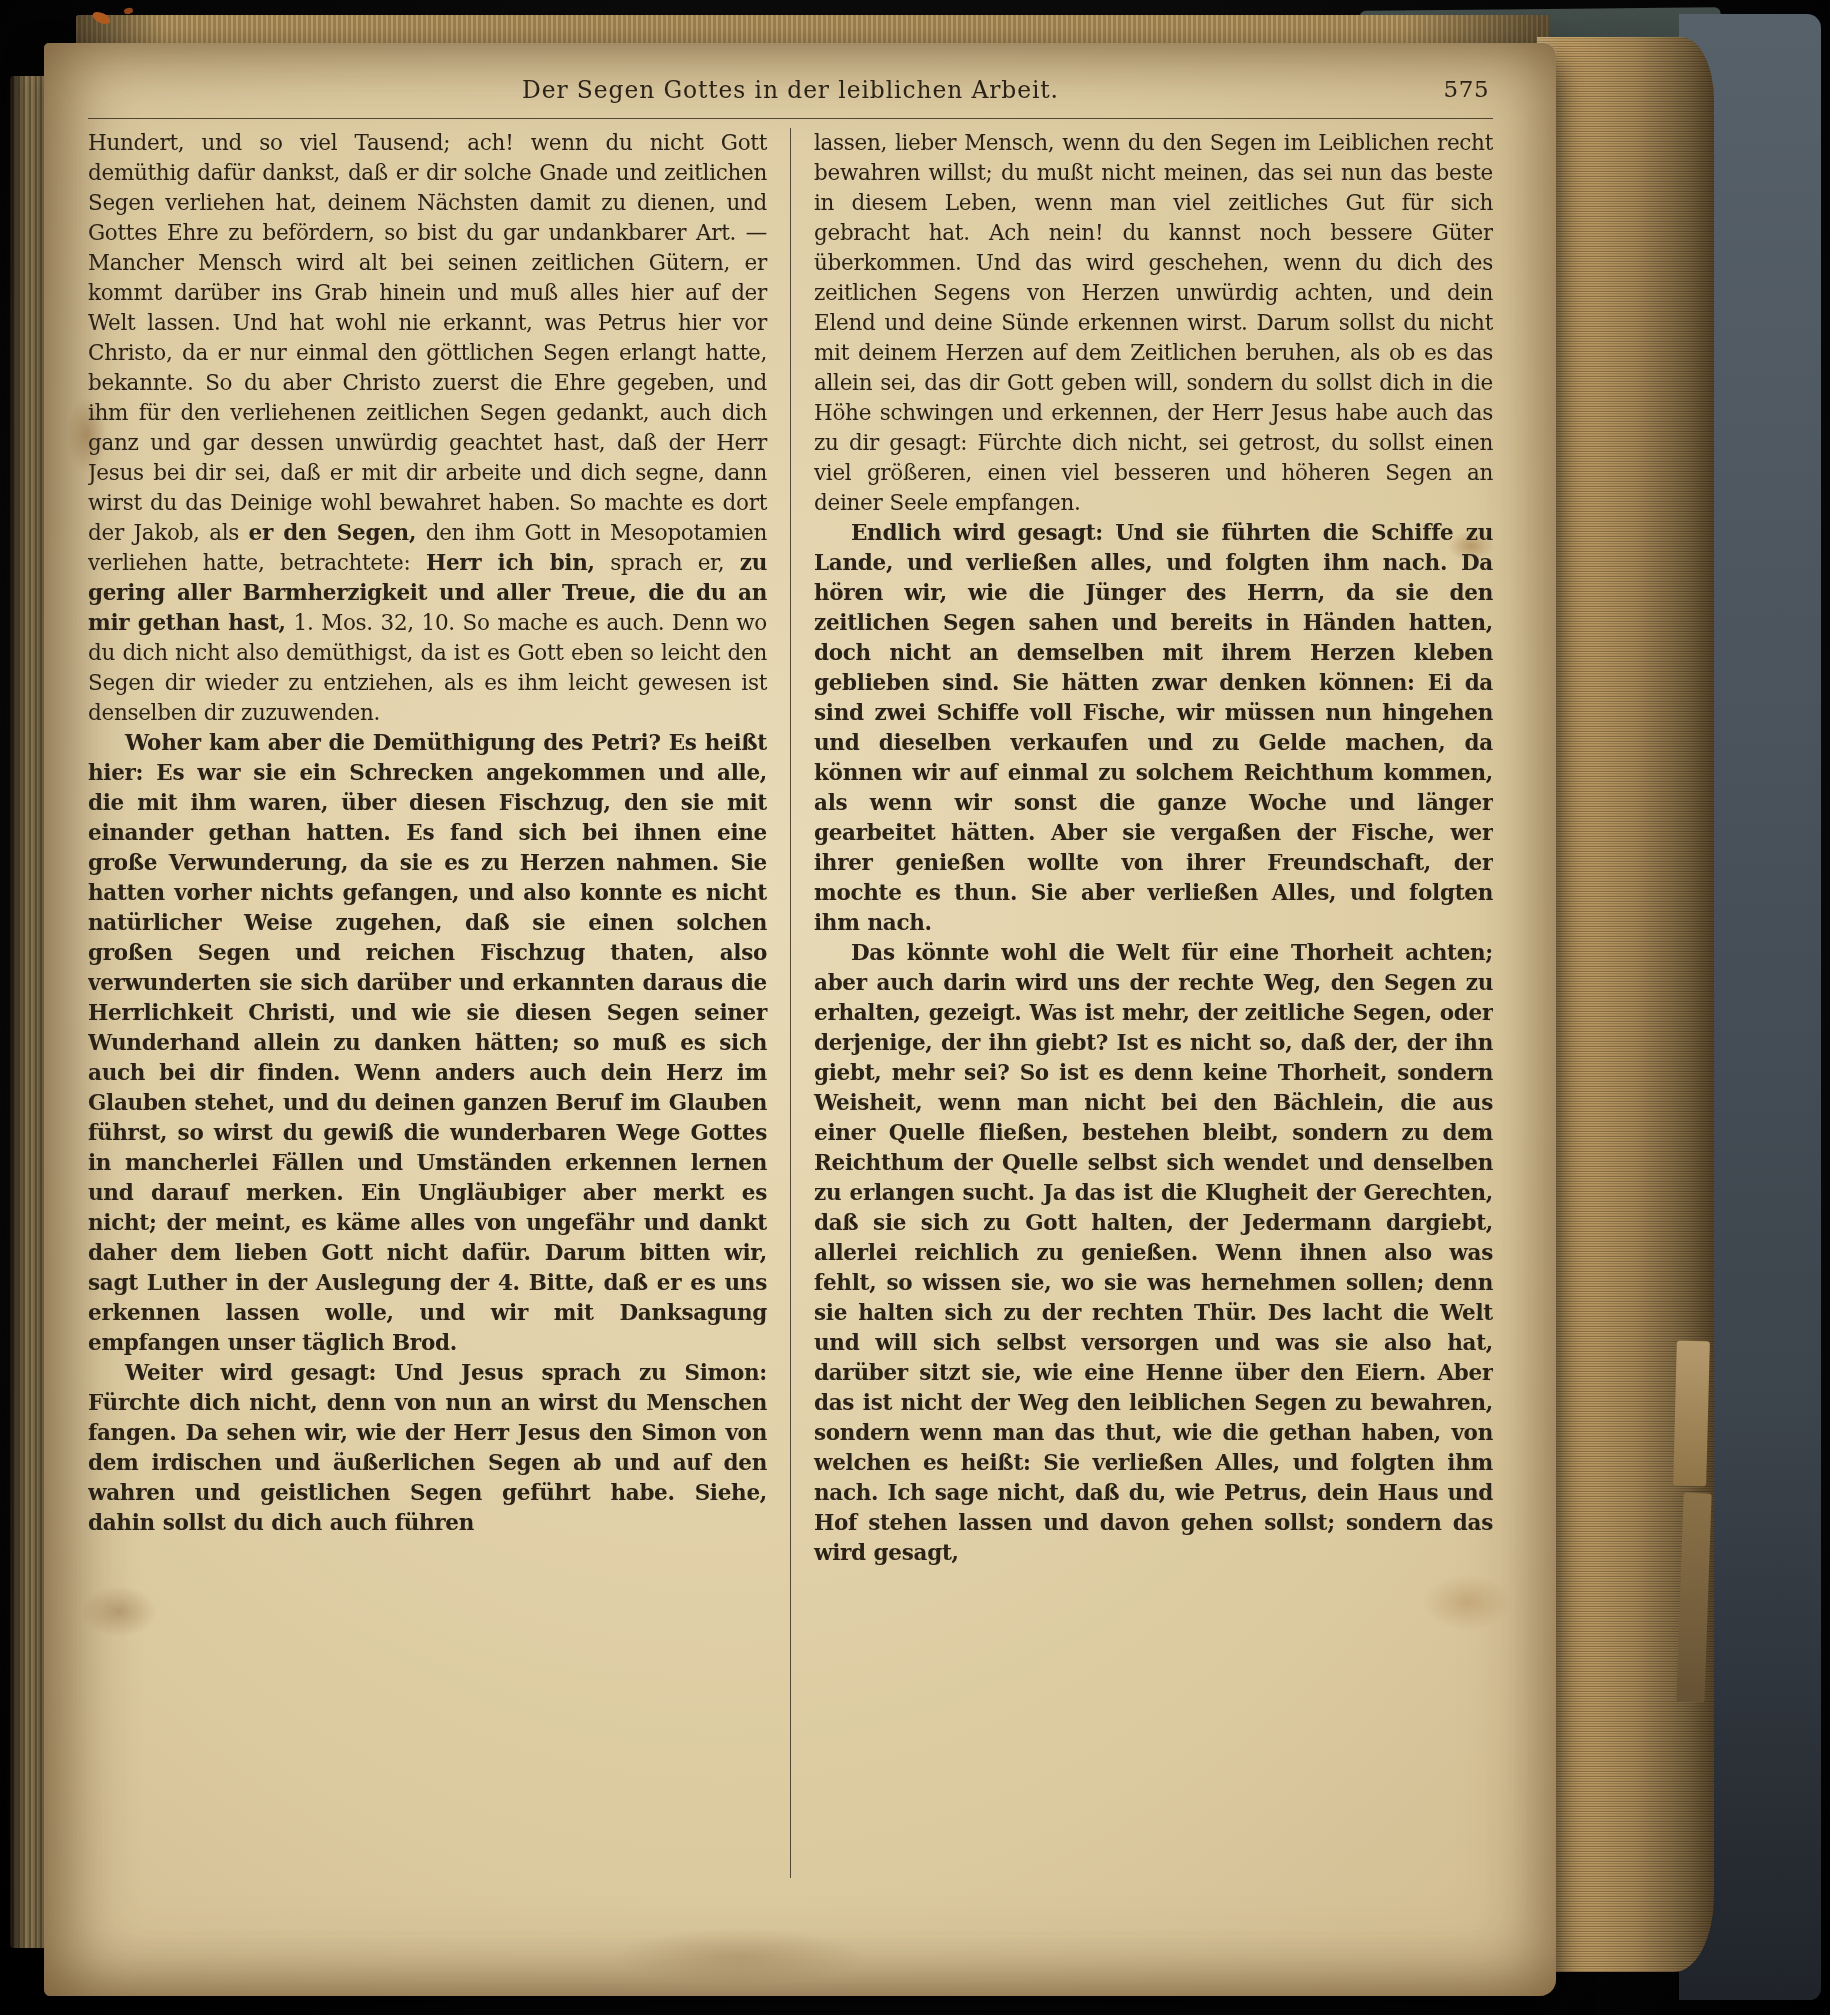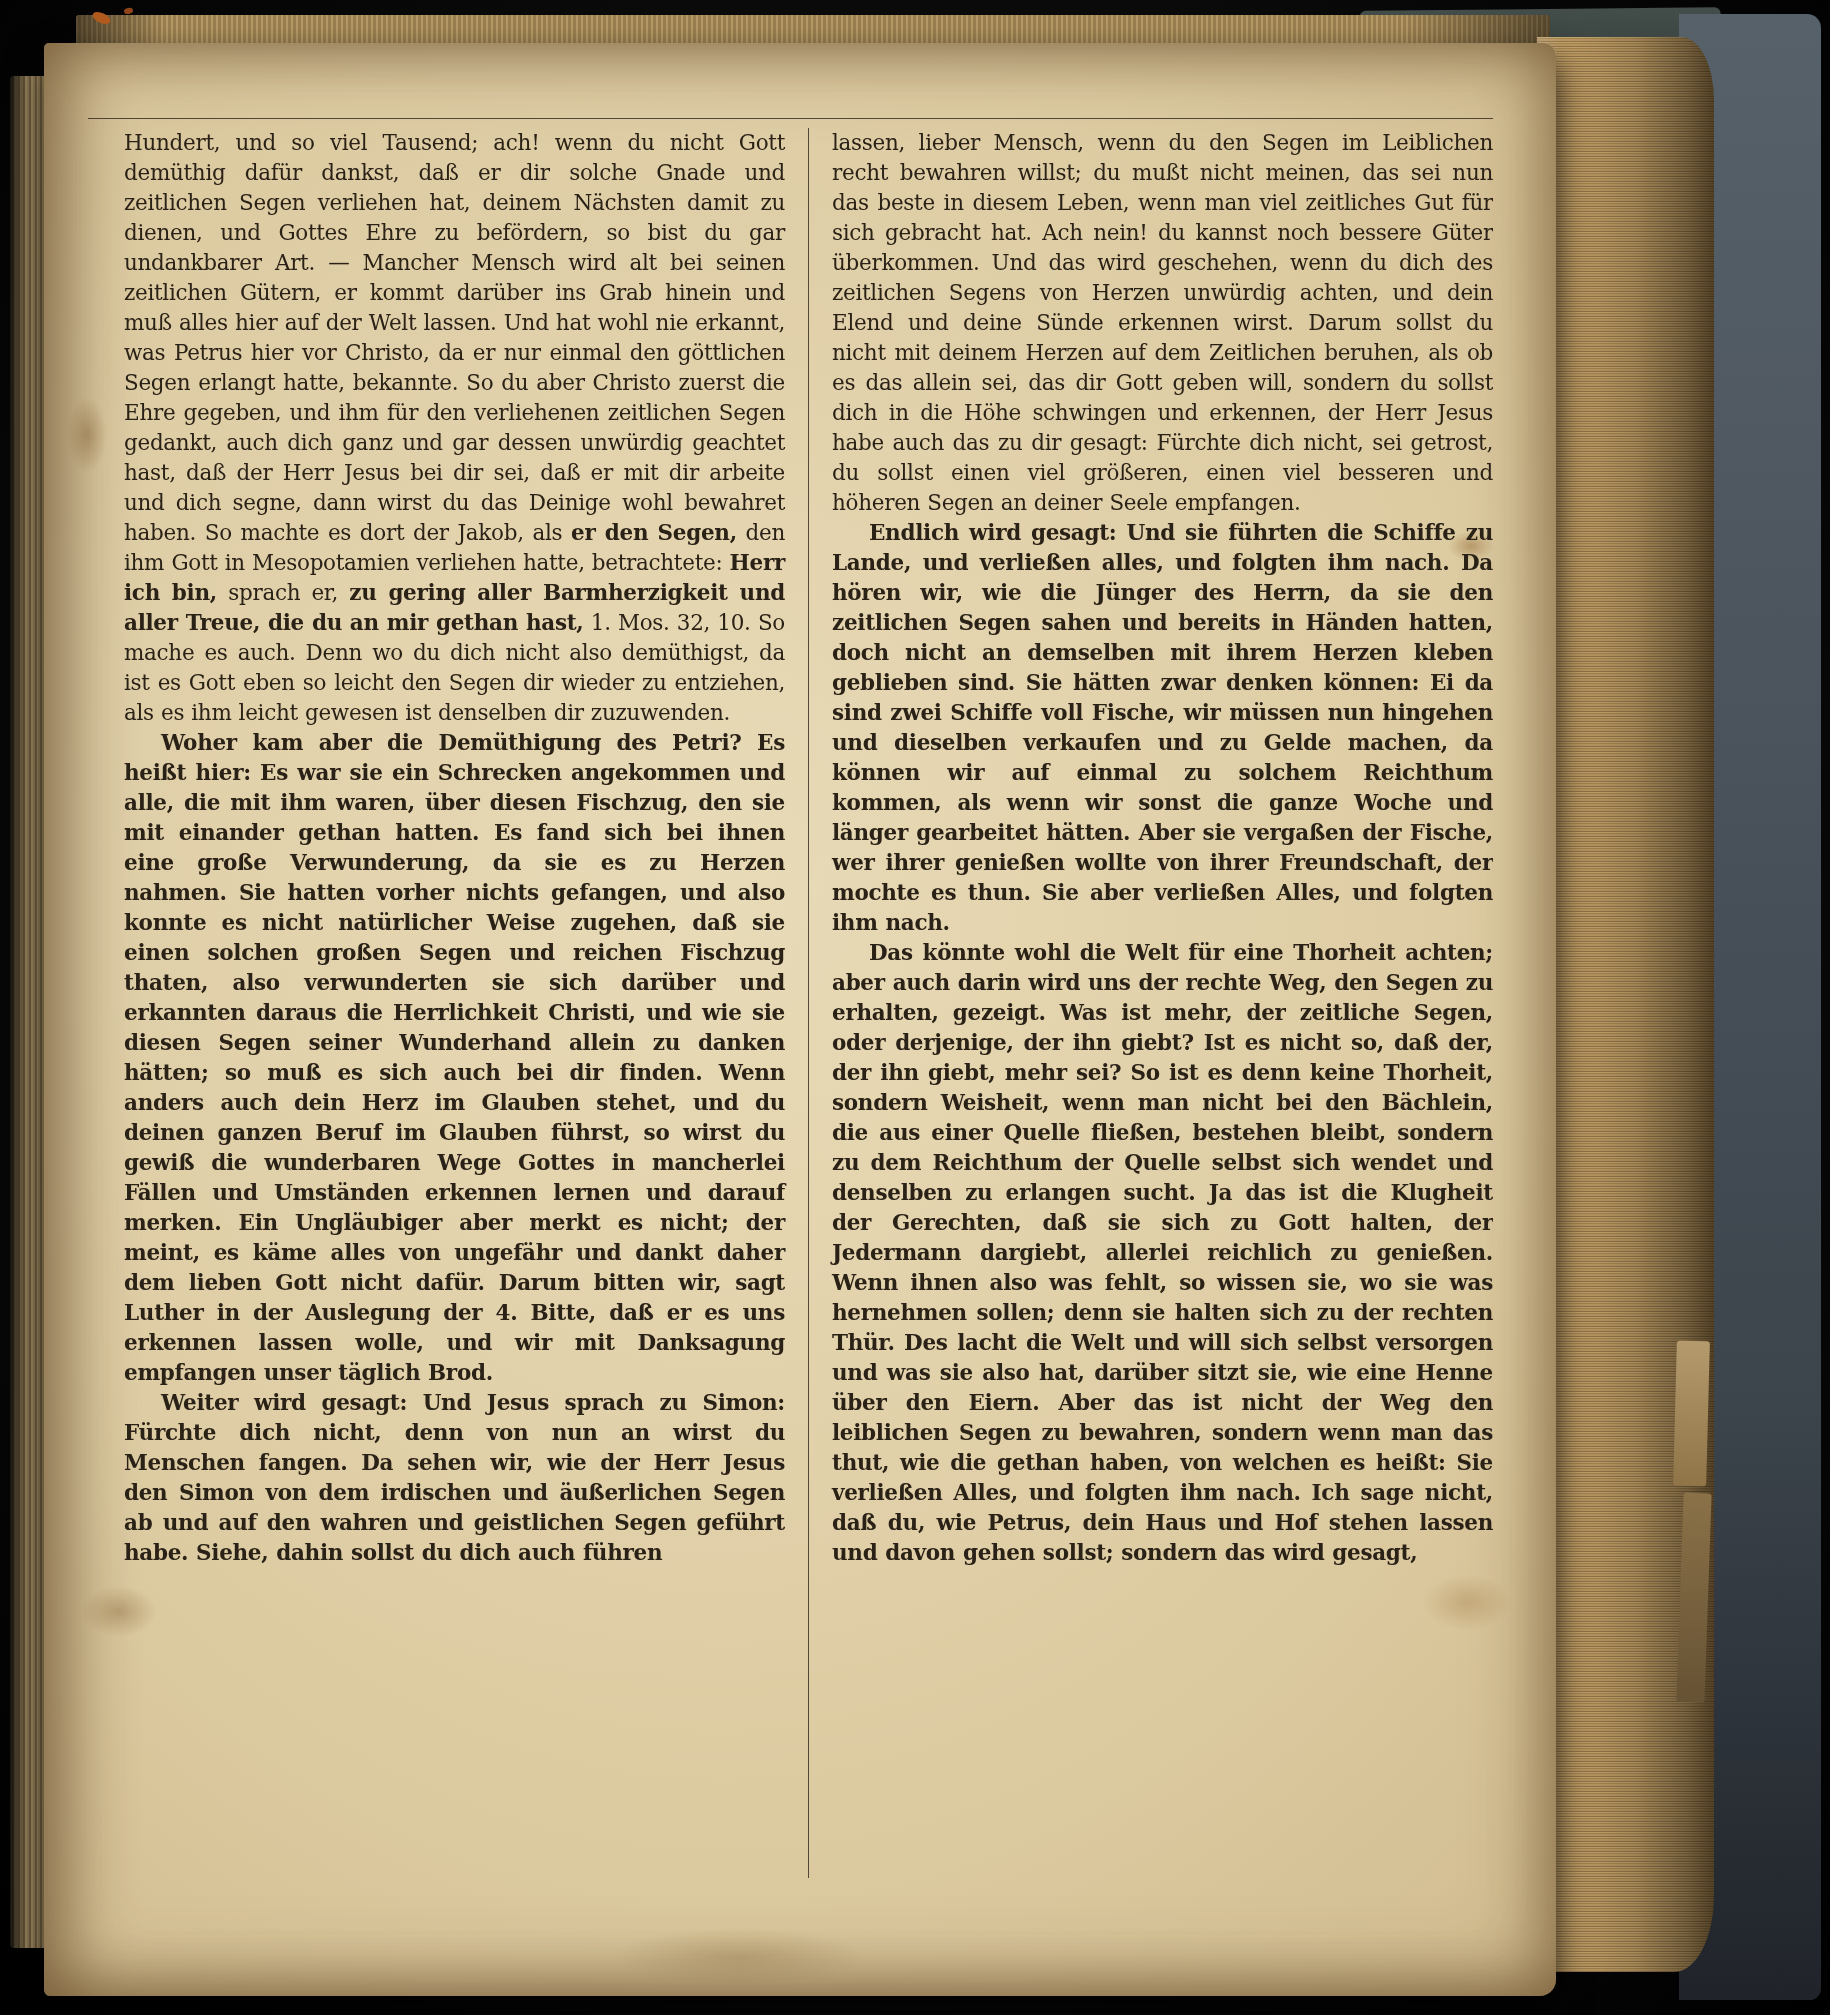--- a/index.html
+++ b/index.html
@@ -61,21 +61,21 @@
   .fleck2{position:absolute;left:124px;top:7.6px;width:8.9px;height:5.7px;background:#8f441a;
     border-radius:50%;transform:rotate(-10deg);z-index:6;}
 
   
   .header{position:absolute;top:33px;left:44px;right:63px;height:37px;color:var(--ink);}
   .header-title{position:absolute;left:0;right:0;text-align:center;font-size:23.4px;letter-spacing:0.9px;}
   .page-num{position:absolute;right:3.8px;top:0;font-size:23px;letter-spacing:0.6px;}
   .head-rule{position:absolute;top:75px;left:44px;right:63px;border-top:1.9px solid var(--rule);}
 
   
-  .columns{position:absolute;top:85px;left:44px;right:63px;bottom:118px;display:flex;overflow:hidden;margin-left:36px;}
+  .columns{position:absolute;top:85px;left:44px;right:63px;bottom:118px;display:flex;overflow:hidden;}
   .col{flex:1 1 0;min-width:0;}
   .gap{flex:0 0 47px;display:flex;justify-content:center;}
   .divider{width:1.9px;background:var(--rule);}
   .col p{margin:0;font-size:21.5px;line-height:30px;text-align:justify;color:var(--ink);
     letter-spacing:-0.3px;word-spacing:0.6px;hyphens:auto;}
   .col p.indent{text-indent:37px;font-weight:bold;}
   .col .bold{font-weight:bold;}
 </style>
 </head>
 <body>
@@ -91,20 +91,24 @@
   <div class="fleck"></div>
   <div class="fleck2"></div>
 
   <div class="page">
     <div class="stain s1"></div>
     <div class="stain s2"></div>
     <div class="stain s3"></div>
     <div class="stain s4"></div>
     <div class="stain s5"></div>
 
+    <div class="header">
+      <div class="header-title">Der Segen Gottes in der leiblichen Arbeit.</div>
+      <div class="page-num">575</div>
+    </div>
     <div class="head-rule"></div>
 
     <div class="columns">
       <div class="col">
           <p><span>Hundert, und so viel Tausend; ach! wenn du nicht Gott demüthig dafür dankst, daß er dir solche Gnade und zeitlichen Segen verliehen hat, deinem Nächsten damit zu dienen, und Gottes Ehre zu befördern, so bist du gar undankbarer Art. — Mancher Mensch wird alt bei seinen zeitlichen Gütern, er kommt darüber ins Grab hinein und muß alles hier auf der Welt lassen. Und hat wohl nie erkannt, was Petrus hier vor Christo, da er nur einmal den göttlichen Segen erlangt hatte, bekannte. So du aber Christo zuerst die Ehre gegeben, und ihm für den verliehenen zeitlichen Segen gedankt, auch dich ganz und gar dessen unwürdig geachtet hast, daß der Herr Jesus bei dir sei, daß er mit dir arbeite und dich segne, dann wirst du das Deinige wohl bewahret haben. So machte es dort der Jakob, als </span><span class="bold">er den Segen,</span><span> den ihm Gott in Mesopotamien verliehen hatte, betrachtete: </span><span class="bold">Herr ich bin,</span><span> sprach er, </span><span class="bold">zu gering aller Barmherzigkeit und aller Treue, die du an mir gethan hast,</span><span> 1. Mos. 32, 10. So mache es auch. Denn wo du dich nicht also demüthigst, da ist es Gott eben so leicht den Segen dir wieder zu entziehen, als es ihm leicht gewesen ist denselben dir zuzuwenden.</span></p>
           <p class="indent"><span>Woher kam aber die Demüthigung des Petri? Es heißt hier: Es war sie ein Schrecken angekommen und alle, die mit ihm waren, über diesen Fischzug, den sie mit einander gethan hatten. Es fand sich bei ihnen eine große Verwunderung, da sie es zu Herzen nahmen. Sie hatten vorher nichts gefangen, und also konnte es nicht natürlicher Weise zugehen, daß sie einen solchen großen Segen und reichen Fischzug thaten, also verwunderten sie sich darüber und erkannten daraus die Herrlichkeit Christi, und wie sie diesen Segen seiner Wunderhand allein zu danken hätten; so muß es sich auch bei dir finden. Wenn anders auch dein Herz im Glauben stehet, und du deinen ganzen Beruf im Glauben führst, so wirst du gewiß die wunderbaren Wege Gottes in mancherlei Fällen und Umständen erkennen lernen und darauf merken. Ein Ungläubiger aber merkt es nicht; der meint, es käme alles von ungefähr und dankt daher dem lieben Gott nicht dafür. Darum bitten wir, sagt Luther in der Auslegung der 4. Bitte, daß er es uns erkennen lassen wolle, und wir mit Danksagung empfangen unser täglich Brod.</span></p>
           <p class="indent"><span>Weiter wird gesagt: Und Jesus sprach zu Simon: Fürchte dich nicht, denn von nun an wirst du Menschen fangen. Da sehen wir, wie der Herr Jesus den Simon von dem irdischen und äußerlichen Segen ab und auf den wahren und geistlichen Segen geführt habe. Siehe, dahin sollst du dich auch führen</span></p>
         </div>
       <div class="gap">
         <div class="divider"></div>

